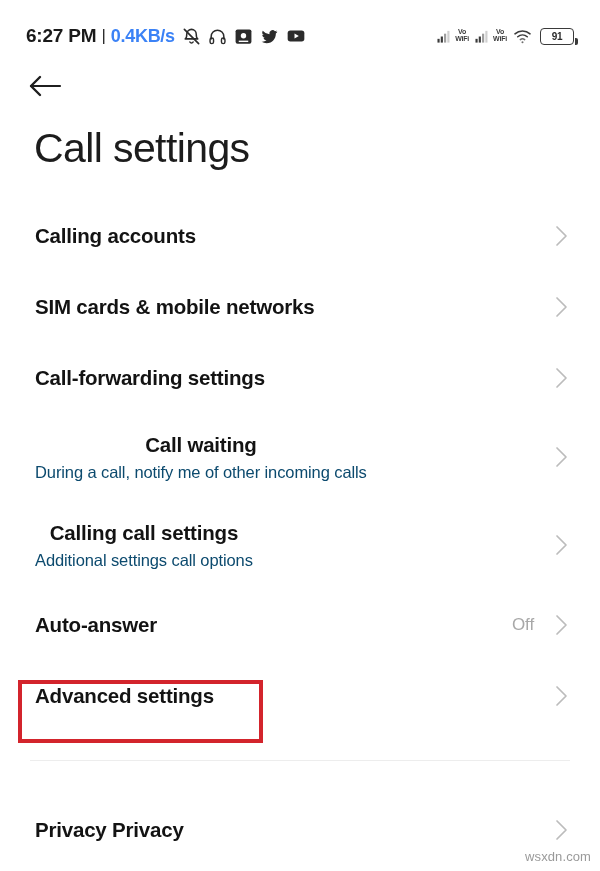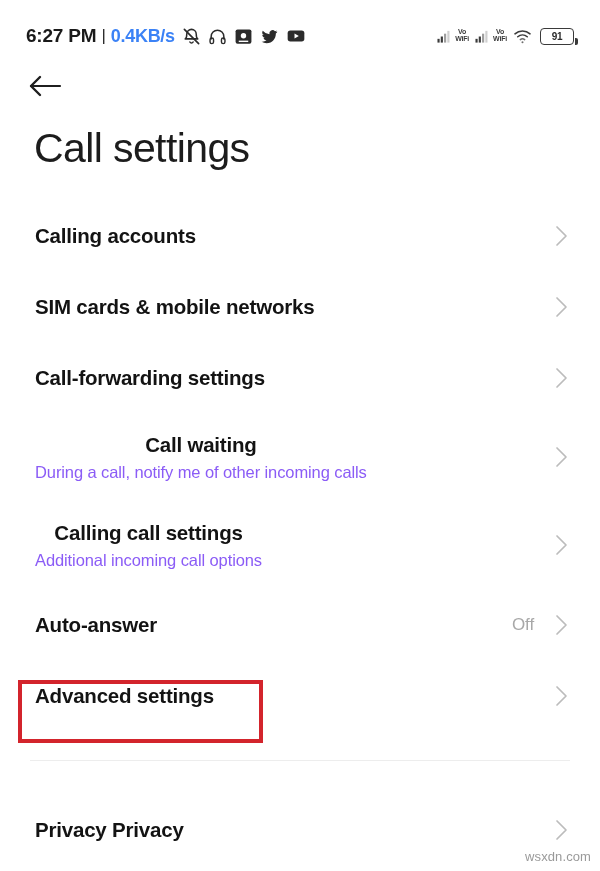--- a/index.html
+++ b/index.html
@@ -181,21 +181,21 @@
     font-size: 20.5px;
     font-weight: bold;
     color: #131313;
     letter-spacing: -0.2px;
     line-height: 26px;
   }
 
   .row-subtitle {
     font-size: 16.5px;
     font-weight: 400;
-    color: #8b5cf6;
+    color: #0c4a6e;
     letter-spacing: -0.1px;
     line-height: 22px;
   }
 
   .row-right {
     display: flex;
     align-items: center;
     gap: 18px;
     flex-shrink: 0;
   }
@@ -408,21 +408,21 @@
           <svg width="13" height="22" viewBox="0 0 13 22" fill="none">
             <path d="M2 2l9 9-9 9" stroke="#bcbcbc" stroke-width="1.7" stroke-linecap="round" stroke-linejoin="round"></path>
           </svg>
         </span>
       </div>
     </div>
 
     <div class="list-row row-double">
       <div class="row-text">
         <span class="row-title">Calling call settings</span>
-        <span class="row-subtitle">Additional incoming call options</span>
+        <span class="row-subtitle">Additional settings call options</span>
       </div>
       <div class="row-right">
         <span class="chevron">
           <svg width="13" height="22" viewBox="0 0 13 22" fill="none">
             <path d="M2 2l9 9-9 9" stroke="#bcbcbc" stroke-width="1.7" stroke-linecap="round" stroke-linejoin="round"></path>
           </svg>
         </span>
       </div>
     </div>
 

